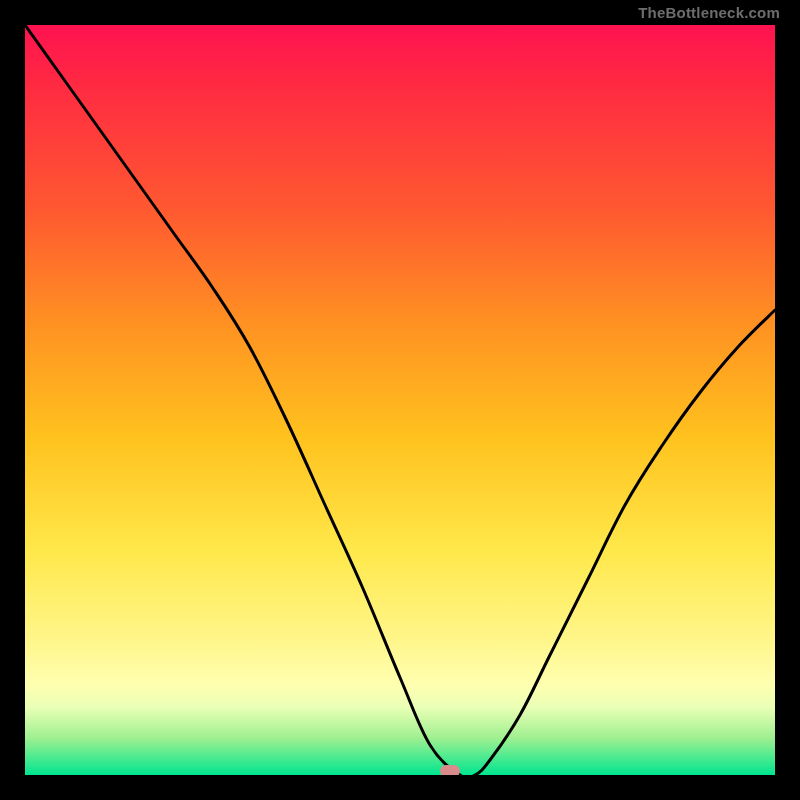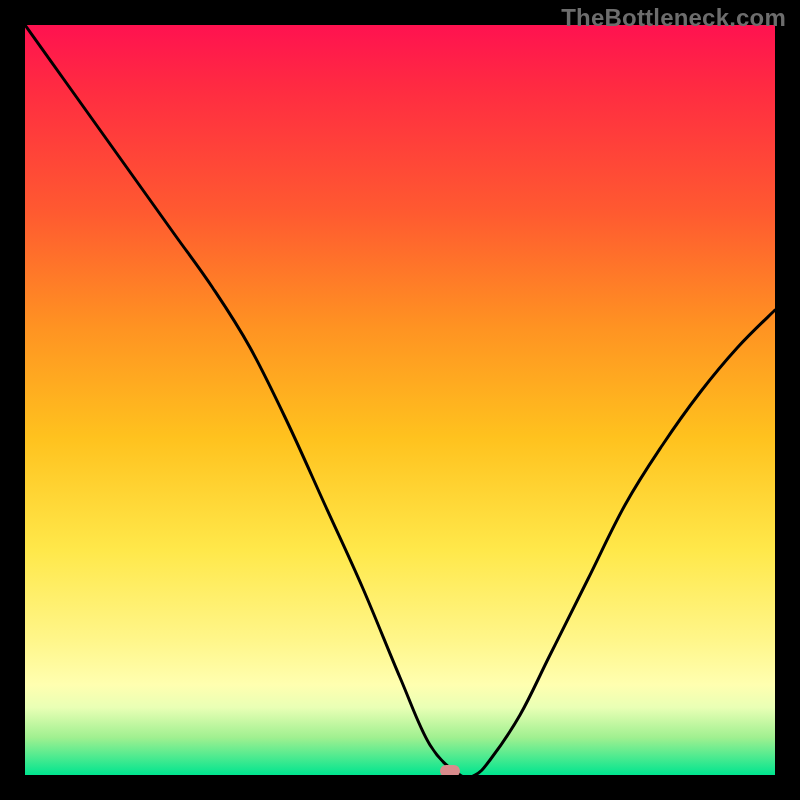--- a/index.html
+++ b/index.html
@@ -13,23 +13,23 @@
   }
   .frame {
     position: relative;
     width: 800px;
     height: 800px;
     background: #000;
   }
   .watermark {
     position: absolute;
     top: 4px;
-    right: 14px;
+    right: 20px;
     color: #6d6d6d;
-    font-size: 24px;
+    font-size: 15px;
     font-weight: 700;
     letter-spacing: 0.2px;
     z-index: 10;
     user-select: none;
   }
   .plot-area {
     position: absolute;
     left: 25px;
     top: 25px;
     width: 750px;  

